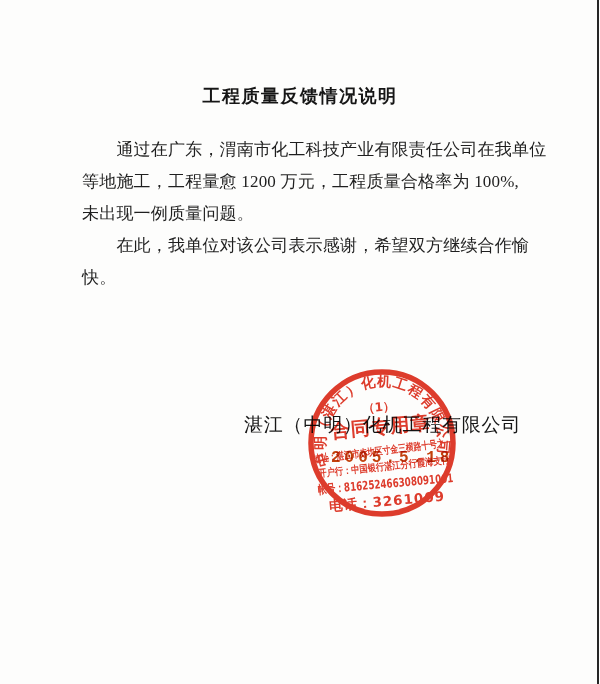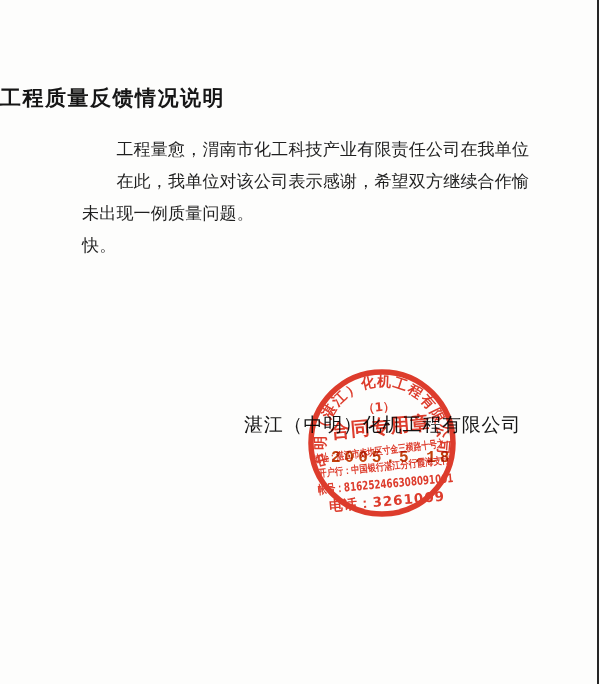--- a/index.html
+++ b/index.html
@@ -9,22 +9,23 @@
     position: relative;
     overflow: hidden;
     font-family: "DejaVu Sans", sans-serif;
   }
   .scan-edge-line {
     position: absolute; top: 0; bottom: 0; right: 1px; width: 2px;
     background: #262626;
   }
   .doc-title {
     position: absolute; top: 84px; left: 0; width: 100%;
+    text-align: center;
     font-family: "DejaVu Sans", "Liberation Sans", sans-serif;
-    font-weight: 700; font-size: 21px; letter-spacing: 1.5px;
+    font-weight: 700; font-size: 18px; letter-spacing: 1.5px;
     color: #161616;
   }
   .doc-body {
     position: absolute; top: 134px; left: 82px; width: 444px;
     font-family: "Liberation Serif", "DejaVu Serif", serif;
     font-size: 17px; color: #1f1f1f;
   }
   .body-line {
     height: 32px; line-height: 32px;
     white-space: pre;
@@ -65,23 +66,24 @@
   .seal-phone { font-size: 13.5px; font-weight: 700; letter-spacing: 1px; }
 </style>
 </head>
 <body>
 
 <div class="scan-edge-line"></div>
 
 <div class="doc-title">工程质量反馈情况说明</div>
 
 <div class="doc-body">
-  <div class="body-line">　　工程量愈，渭南市化工科技产业有限责任公司在我单位</div>
+  <div class="body-line">　　通过在广东，渭南市化工科技产业有限责任公司在我单位</div>
+  <div class="body-line">等地施工，工程量愈 1200 万元，工程质量合格率为 100%,</div>
+  <div class="body-line">未出现一例质量问题。</div>
   <div class="body-line">　　在此，我单位对该公司表示感谢，希望双方继续合作愉</div>
-  <div class="body-line">未出现一例质量问题。</div>
   <div class="body-line">快。</div>
 </div>
 
 <div class="signature-line">湛江（中明）化机工程有限公司</div>
 
 <div class="date-line">2005.5.18</div>
 
 <svg class="stamp" viewBox="0 0 152 152" xmlns="http://www.w3.org/2000/svg">
   <defs>
     <path id="arcpath" d="M 22.4,95.5 A 57,57 0 1 1 129.6,95.5" fill="none"></path>

